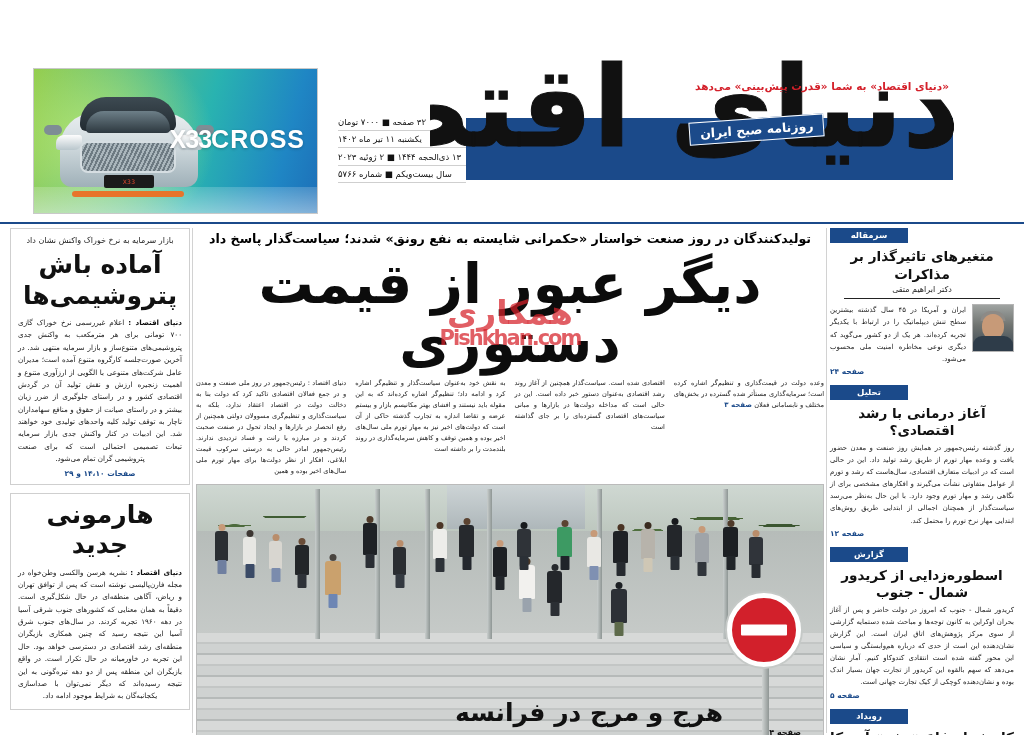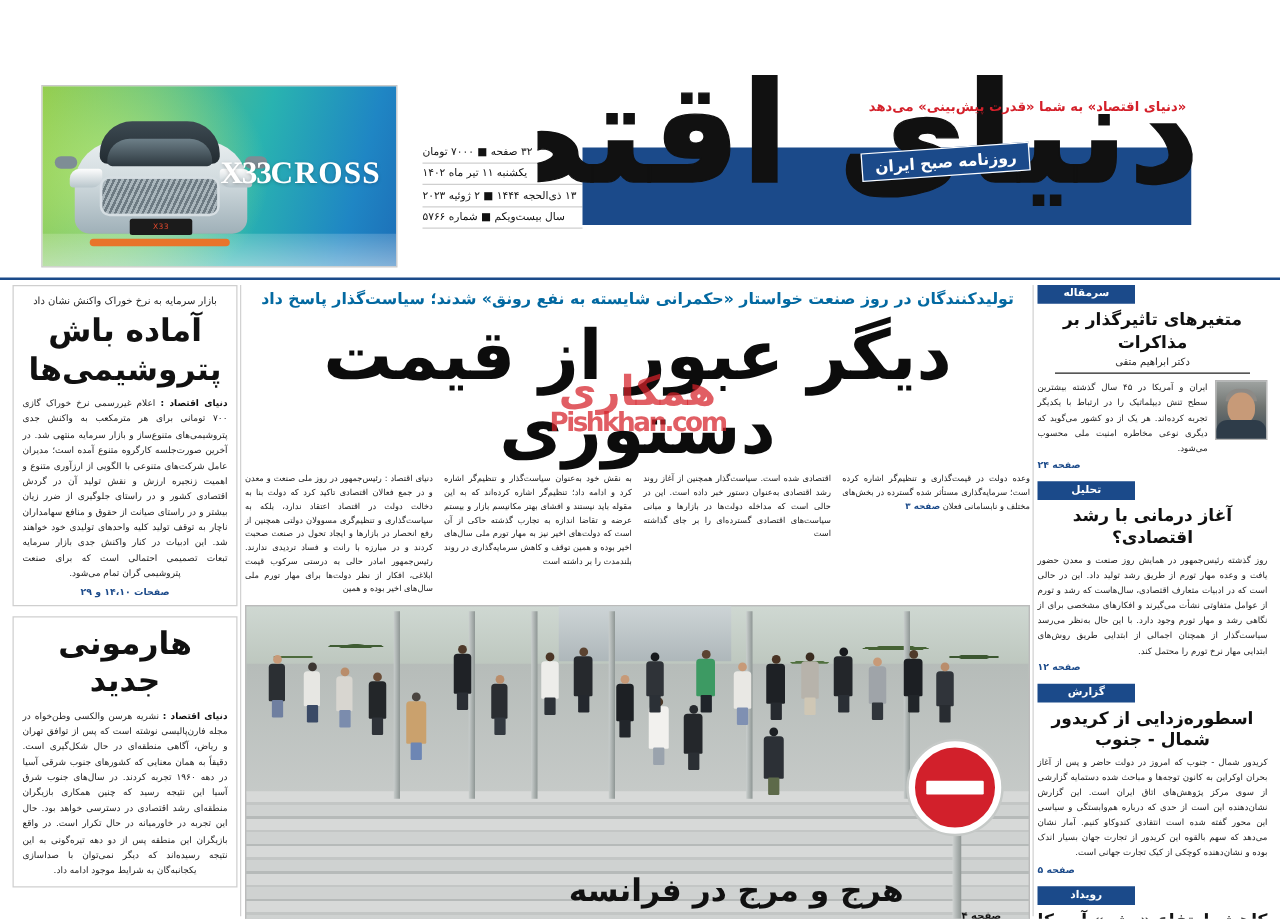--- a/index.html
+++ b/index.html
@@ -70,21 +70,21 @@
   .ad-car .mir-l, .ad-car .mir-r {
     position:absolute; top:30px; width:18px; height:10px;
     background:#7e8d95; border-radius:5px;
   }
   .ad-car .mir-l { left:-10px; }
   .ad-car .mir-r { right:-10px; }
   .ad-logo {
     position:absolute; right:12px; top:56px;
     color:#ffffff; font-size:25px; font-weight:bold; letter-spacing:1px;
     direction:ltr; text-shadow:0 1px 3px rgba(0,0,0,.25);
-    font-family:Liberation Serif, serif;
+    font-family:Liberation Sans, sans-serif;
   }
   .ad-logo .x33 { letter-spacing:-1px; }
 
   
   .issue-info {
     position:absolute; left:338px; top:113px; width:128px;
     text-align:left; direction:rtl;
   }
   .issue-info .line {
     font-size:8.5px; color:#111; padding:3.5px 2px 3px 0;
@@ -146,21 +146,21 @@
     text-align-last:center;
   }
   .body-text .lead { font-weight:bold; color:#111; }
   .pg {
     color:#1b4a8a; font-size:7.5px; font-weight:bold; text-align:center;
     margin-top:3px; direction:rtl;
   }
 
   
   .mid-kicker {
-    font-size:12.6px; font-weight:bold; color:#0369a1; text-align:center;
+    font-size:12.6px; font-weight:bold; color:#000000; text-align:center;
     line-height:1.5; letter-spacing:-.2px; margin:2px 0 0 0;
   }
   .mid-head {
     font-size:55px; font-weight:bold; color:#0c0c0c; text-align:center;
     line-height:1.08; margin:6px 0 4px 0; letter-spacing:-2px;
     position:relative;
   }
   .watermark {
     position:absolute; left:50%; top:58%; transform:translate(-50%,-50%);
     color:rgba(214,32,40,.72); font-size:21px; font-weight:bold;

